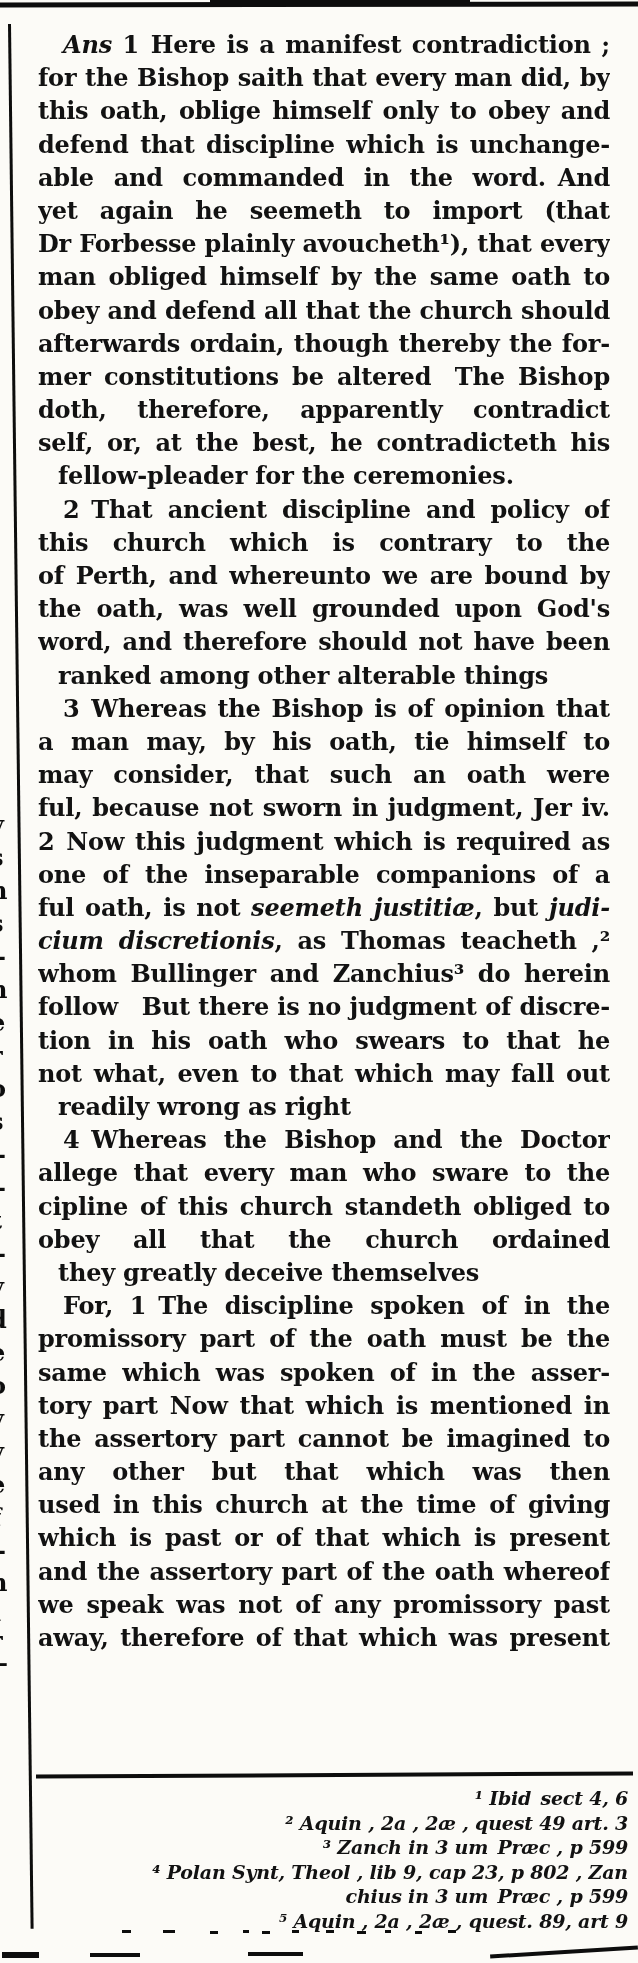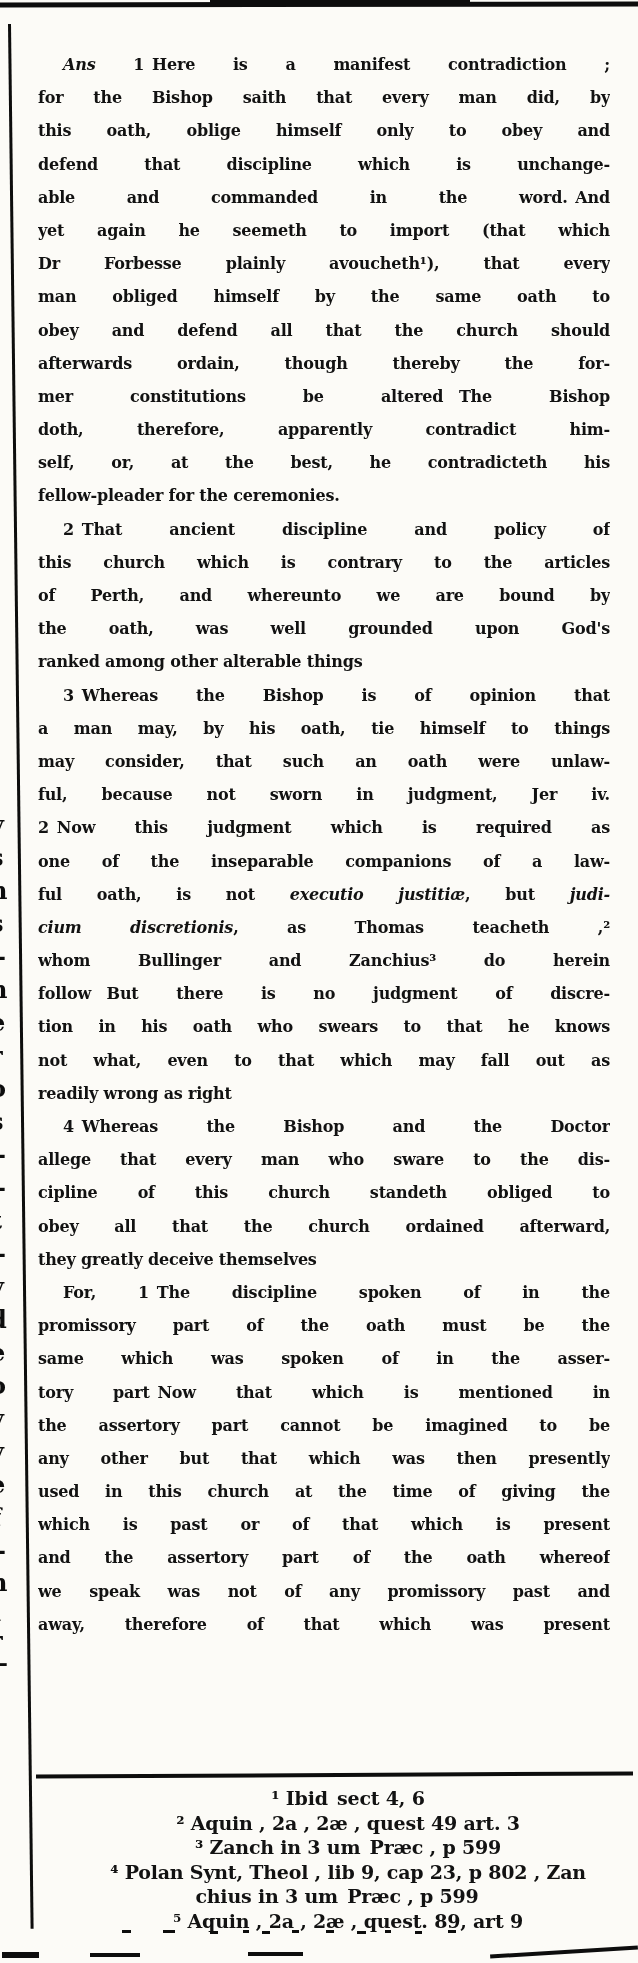--- a/index.html
+++ b/index.html
@@ -11,38 +11,38 @@
     background:#fcfbf7;
     color:#121212;
     overflow:hidden;
     font-family:"DejaVu Serif","Liberation Serif",serif;
     font-weight:bold;
   }
   .top-rule{position:absolute;left:0;top:2px;width:638px;height:5px;background:#0d0d0d;transform:rotate(-0.08deg);}
   .top-rule2{position:absolute;left:210px;top:0;width:260px;height:3px;background:#0d0d0d;}
   .left-rule{position:absolute;left:8px;top:24px;width:3px;height:1905px;background:#0d0d0d;transform-origin:top left;transform:rotate(-0.68deg);}
   .text-col{
-    position:absolute;left:38px;top:48px;width:572px;
-    font-size:16px;line-height:33.2px;letter-spacing:-0.2px;
+    position:absolute;left:38px;top:28px;width:572px;
+    font-size:24px;line-height:33.2px;letter-spacing:-0.2px;
   }
   .paragraph{margin:0;}
   .tline{
     height:33.2px;overflow:hidden;
     text-align:justify;text-align-last:justify;
     white-space:normal;
   }
   .tline.first{text-indent:25px;}
-  .tline.flush{text-align-last:left;}
+  .tline.flush{text-align-last:left;margin-left:20px;}
   .tline em{font-style:italic;}
   .fn-rule{position:absolute;left:36px;top:1773px;width:597px;height:3.5px;background:#0d0d0d;transform:rotate(-0.3deg);}
   .footnotes{
     position:absolute;left:46px;top:1786px;width:582px;
     font-size:19px;line-height:24.6px;letter-spacing:-0.2px;
   }
-  .fnline{height:24.6px;overflow:hidden;text-align:center;}
+  .fnline{height:24.6px;overflow:hidden;text-align:right;font-style:italic;}
   .fnline.first{text-indent:22px;}
   .fragment{
     position:absolute;
     font-size:24px;line-height:26px;font-weight:bold;
     color:#0d0d0d;
   }
   .mark{position:absolute;background:#0d0d0d;}
 </style>
 </head>
 <body>
@@ -95,30 +95,31 @@
         <div class="tline"><span>mer constitutions be altered  The Bishop</span></div>
         <div class="tline"><span>doth, therefore, apparently contradict him-</span></div>
         <div class="tline"><span>self, or, at the best, he contradicteth his</span></div>
         <div class="tline flush"><span>fellow-pleader for the ceremonies.</span></div>
       </div>
       <div class="paragraph">
         <div class="tline first"><span>2 That ancient discipline and policy of</span></div>
         <div class="tline"><span>this church which is contrary to the articles</span></div>
         <div class="tline"><span>of Perth, and whereunto we are bound by</span></div>
         <div class="tline"><span>the oath, was well grounded upon God's</span></div>
+        <div class="tline"><span>word, and therefore should not have been</span></div>
         <div class="tline flush"><span>ranked among other alterable things</span></div>
       </div>
       <div class="paragraph">
         <div class="tline first"><span>3 Whereas the Bishop is of opinion that</span></div>
         <div class="tline"><span>a man may, by his oath, tie himself to things</span></div>
         <div class="tline"><span>may consider, that such an oath were unlaw-</span></div>
         <div class="tline"><span>ful, because not sworn in judgment, Jer iv.</span></div>
         <div class="tline"><span>2 Now this judgment which is required as</span></div>
         <div class="tline"><span>one of the inseparable companions of a law-</span></div>
-        <div class="tline"><span>ful oath, is not </span><em>executio justitiæ</em><span>, but </span><em>judi-</em></div>
+        <div class="tline"><span>ful oath, is not </span><em>seemeth justitiæ</em><span>, but </span><em>judi-</em></div>
         <div class="tline"><em>cium discretionis</em><span>, as Thomas teacheth ,²</span></div>
         <div class="tline"><span>whom Bullinger and Zanchius³ do herein</span></div>
         <div class="tline"><span>follow  But there is no judgment of discre-</span></div>
         <div class="tline"><span>tion in his oath who swears to that he knows</span></div>
         <div class="tline"><span>not what, even to that which may fall out as</span></div>
         <div class="tline flush"><span>readily wrong as right</span></div>
       </div>
       <div class="paragraph">
         <div class="tline first"><span>4 Whereas the Bishop and the Doctor</span></div>
         <div class="tline"><span>allege that every man who sware to the dis-</span></div>

